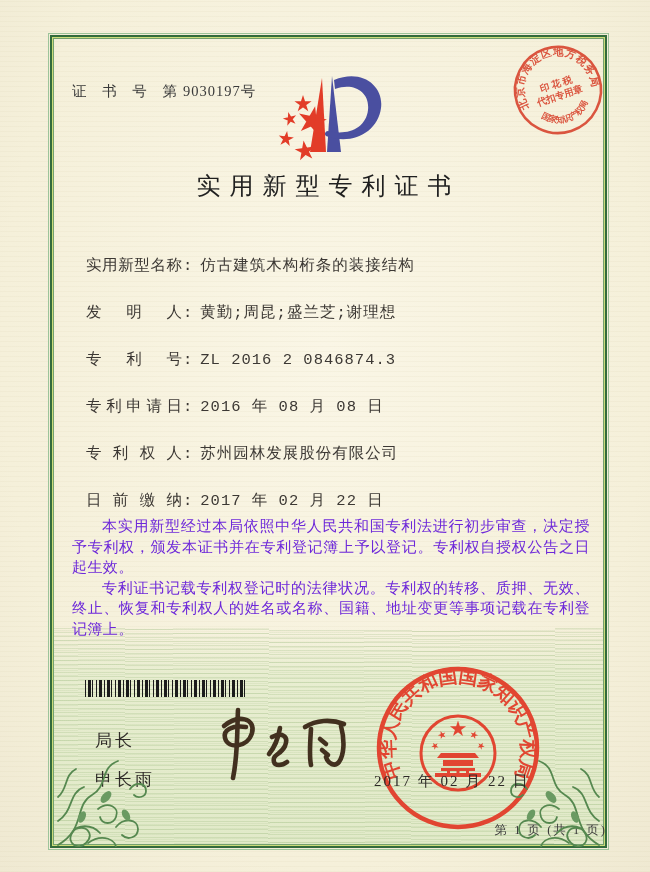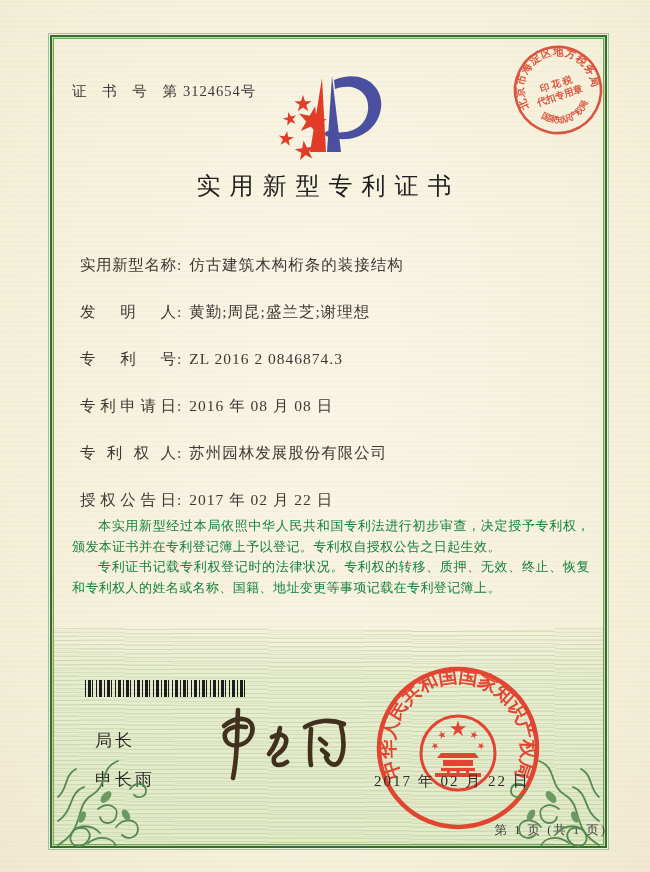--- a/index.html
+++ b/index.html
@@ -37,32 +37,32 @@
   }
   .cert-no .lbl{letter-spacing:6px;}
   .cert-no .num{letter-spacing:1px;}
   .logo{position:absolute;left:262px;top:70px;width:146px;height:98px;}
   .title{
     position:absolute;left:50px;right:43px;top:170px;
     text-align:center;font-size:24px;letter-spacing:9px;
     color:#1f1f1f;font-weight:500;
   }
   .fields{position:absolute;left:72px;right:58px;top:253px;}
-  .field-row{position:absolute;left:8px;right:0;font-size:15.5px;color:#3c3834;white-space:nowrap;}
+  .field-row{position:absolute;left:14px;right:0;font-size:15.5px;color:#3c3834;white-space:nowrap;font-family:Liberation Mono, monospace;}
   .field-row .flabel{
     display:inline-block;width:96px;
     text-align:justify;text-align-last:justify;
     color:#3c3834;
   }
   .field-row .fsep{display:inline-block;margin:0 8px 0 1px;}
   .field-row .fvalue{letter-spacing:1px;}
   .row-0{top:2px;} .row-1{top:49px;} .row-2{top:96px;} .row-3{top:143px;} .row-4{top:190px;} .row-5{top:237px;}
   .paras{
     position:absolute;left:72px;right:60px;top:516px;
-    font-size:13px;line-height:20.5px;color:#15803d;
+    font-size:15px;line-height:20.5px;color:#6d28d9;
     text-align:justify;letter-spacing:0.4px;
   }
   .paras p{margin:0;text-indent:2em;}
   .barcode{
     position:absolute;left:85px;top:680px;width:162px;height:17px;
     background:
       repeating-linear-gradient(90deg,
         #1c1c1c 0 1px, transparent 1px 3px,
         #1c1c1c 3px 6px, transparent 6px 7px,
         #1c1c1c 7px 8px, transparent 8px 11px,
@@ -87,21 +87,21 @@
   }
 </style>
 </head>
 <body>
 
 <div class="paper"></div>
 <div class="green-band"></div>
 <div class="frame"></div>
 
 <div class="cert-no">
-  <span class="lbl">证 书 号 第</span><span class="num">3124654</span><span>号</span>
+  <span class="lbl">证 书 号 第</span><span class="num">9030197</span><span>号</span>
 </div>
 
 <svg class="logo" viewBox="0 0 146 98">
   <g fill="#e23c28">
     <path transform="translate(41,34) scale(0.9)" d="M0,-10 L5.88,8.09 L-9.51,-3.09 L9.51,-3.09 L-5.88,8.09 Z"></path>
     <path transform="translate(50,51) scale(1.5) rotate(12)" d="M0,-10 L5.88,8.09 L-9.51,-3.09 L9.51,-3.09 L-5.88,8.09 Z"></path>
     <path transform="translate(28,49) scale(0.72) rotate(-14)" d="M0,-10 L5.88,8.09 L-9.51,-3.09 L9.51,-3.09 L-5.88,8.09 Z"></path>
     <path transform="translate(24,69) scale(0.8) rotate(8)" d="M0,-10 L5.88,8.09 L-9.51,-3.09 L9.51,-3.09 L-5.88,8.09 Z"></path>
     <path transform="translate(43,81) scale(1.05) rotate(-8)" d="M0,-10 L5.88,8.09 L-9.51,-3.09 L9.51,-3.09 L-5.88,8.09 Z"></path>
     <polygon points="60,8 48,82 64,82"></polygon>
@@ -124,21 +124,21 @@
   <div class="field-row row-2">
     <span class="flabel">专利号</span><span class="fsep">:</span><span class="fvalue">ZL 2016 2 0846874.3</span>
   </div>
   <div class="field-row row-3">
     <span class="flabel">专利申请日</span><span class="fsep">:</span><span class="fvalue">2016 年 08 月 08 日</span>
   </div>
   <div class="field-row row-4">
     <span class="flabel">专利权人</span><span class="fsep">:</span><span class="fvalue">苏州园林发展股份有限公司</span>
   </div>
   <div class="field-row row-5">
-    <span class="flabel">授权公告日</span><span class="fsep">:</span><span class="fvalue">2017 年 02 月 22 日</span>
+    <span class="flabel">日前缴纳</span><span class="fsep">:</span><span class="fvalue">2017 年 02 月 22 日</span>
   </div>
 </div>
 
 <div class="paras">
   <p>本实用新型经过本局依照中华人民共和国专利法进行初步审查，决定授予专利权，颁发本证书并在专利登记簿上予以登记。专利权自授权公告之日起生效。</p>
   <p>专利证书记载专利权登记时的法律状况。专利权的转移、质押、无效、终止、恢复和专利权人的姓名或名称、国籍、地址变更等事项记载在专利登记簿上。</p>
 </div>
 
 <div class="barcode"></div>
 

